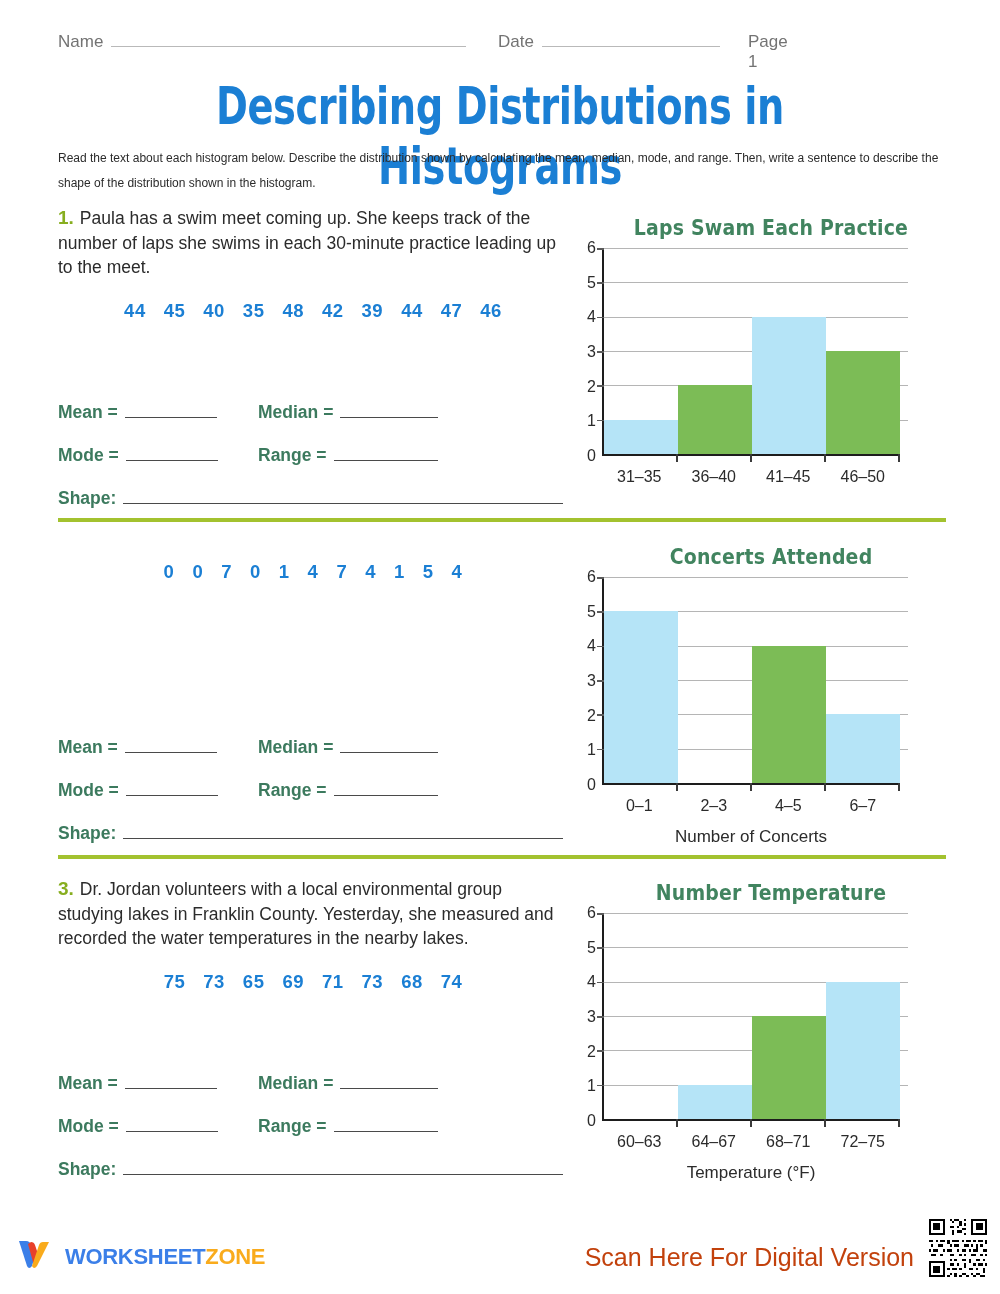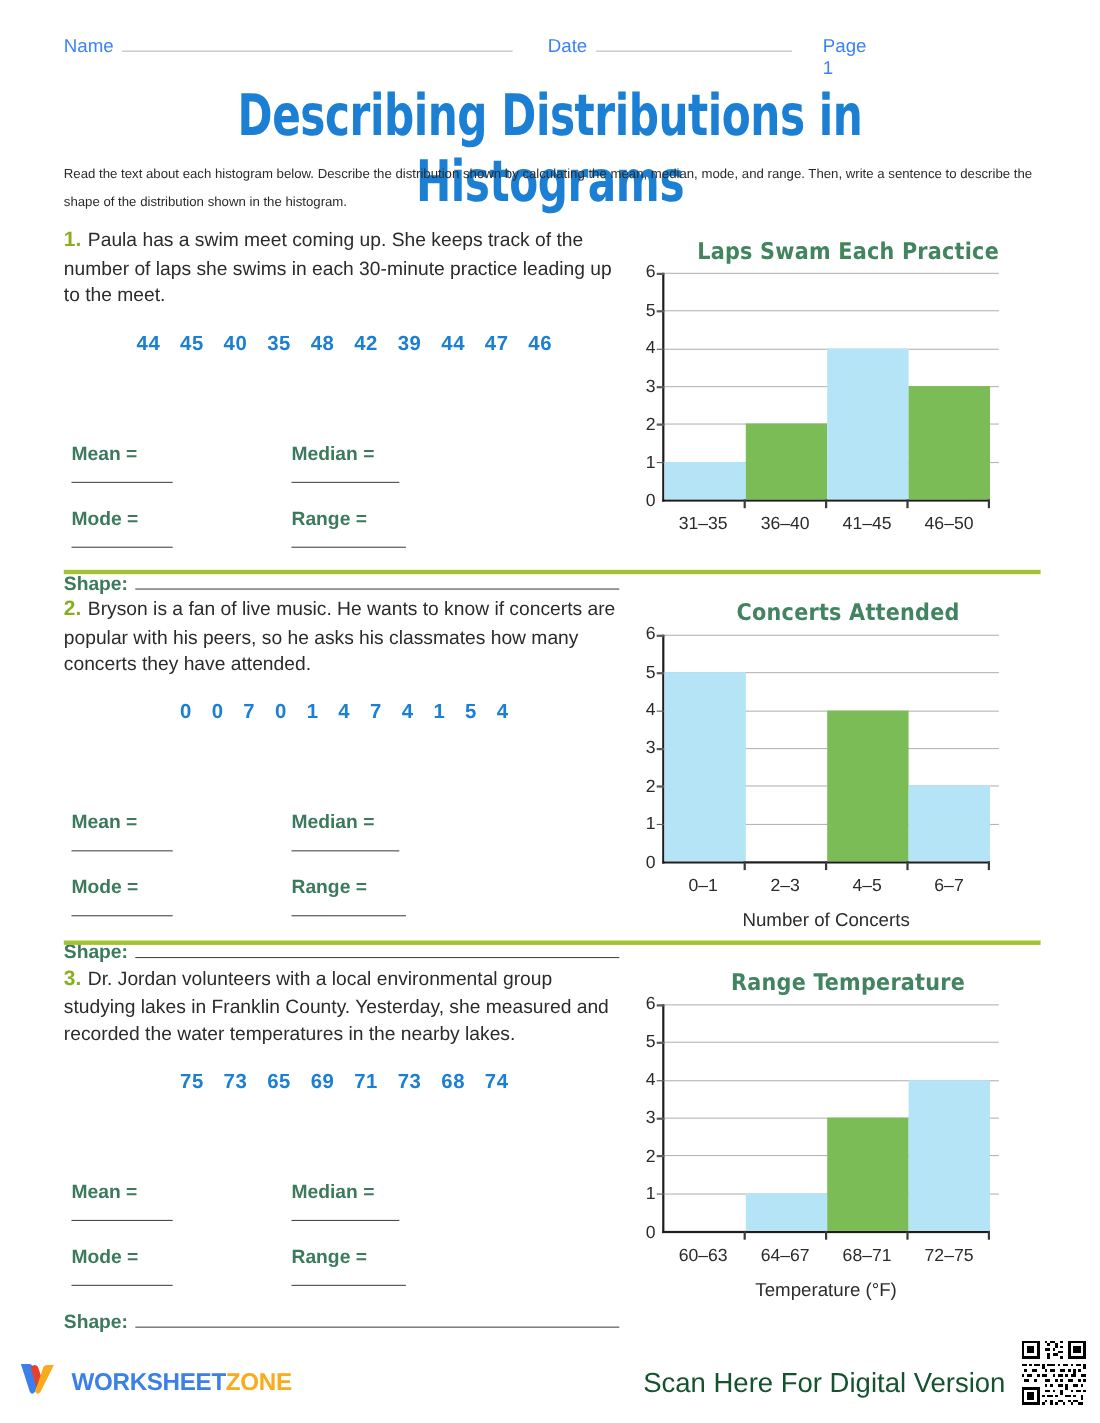--- a/index.html
+++ b/index.html
@@ -8,21 +8,21 @@
     background: #ffffff;
     font-family: "Liberation Sans", sans-serif;
     overflow: hidden;
   }
   .page { position: relative; width: 1000px; height: 1294px; }
 
   
   .header {
     position: absolute; left: 0; top: 32px; width: 792px;
     display: flex; align-items: baseline;
-    font-size: 17px; color: #3b82f6;
+    font-size: 17px; color: #737373;
   }
   .hdr-name { margin-left: 58px; }
   .hdr-line { border-bottom: 1.5px solid #b9b9b9; height: 15px; }
   .name-line { width: 434px; margin-left: 8px; }
   .hdr-date { margin-left: 32px; }
   .date-line { width: 218px; margin-left: 8px; }
   .hdr-page { margin-left: 28px; }
 
   
   .title {
@@ -51,21 +51,21 @@
   .q-text .q-body { color: #2b2b2b; }
   .data-row {
     margin-top: 20px; text-align: center;
     color: #1b7fd4; font-weight: bold; font-size: 18.5px;
     letter-spacing: 0.5px;
   }
   .data-row span { margin: 0 9px; }
 
   .answers { position: absolute; left: 58px; width: 520px; }
   .ans-row { display: flex; margin-bottom: 12px; }
-  .ans-cell { display: flex; align-items: baseline; flex-direction: column; }
+  .ans-cell { display: flex; align-items: baseline; }
   .ans-cell.first { width: 200px; }
   .ans-label {
     color: #3c7a5e; font-weight: bold; font-size: 17.5px;
     white-space: nowrap;
   }
   .ans-blank {
     border-bottom: 1.6px solid #4a4a4a; height: 16px; margin-left: 7px;
   }
   .b-mean   { width: 92px; }
   .b-median { width: 98px; }
@@ -139,21 +139,21 @@
   .footer { position: absolute; left: 0; bottom: 0; width: 1000px; height: 80px; }
   .logo { position: absolute; left: 16px; bottom: 18px; display: flex; align-items: center; margin-top: 40px; }
   .logo-text {
     margin-left: 9px; font-weight: bold; font-size: 22px;
     letter-spacing: -0.3px;
   }
   .lt-blue { color: #3b7fe8; }
   .lt-orange { color: #f9ab1c; }
   .scan-text {
     position: absolute; right: 86px; bottom: 22px;
-    font-size: 25px; color: #14532d;
+    font-size: 25px; color: #c2410c;
   }
   .qr { position: absolute; right: 8px; bottom: 12px; width: 68px; height: 68px; background: #fff; }
 </style>
 </head>
 <body>
 
 <div class="page">
 
   <div class="header">
     <span class="hdr-name">Name</span>
@@ -254,23 +254,20 @@
         <div>41–45</div>
         <div>46–50</div>
       </div>
     </div>
   </div>
 
   <div class="divider" style="top:518px;"></div>
 
   <div class="problem" style="top:541px;">
     <div class="p-left">
-      <div class="q-text">
-        <span class="q-num">2.</span><span class="q-body">Bryson is a fan of live music. He wants to know if concerts are popular with his peers, so he asks his classmates how many concerts they have attended.</span>
-      </div>
       <div class="data-row">
         <span>0</span><span>0</span><span>7</span><span>0</span><span>1</span><span>4</span><span>7</span><span>4</span><span>1</span><span>5</span><span>4</span>
       </div>
     </div>
 
     <div class="answers" style="top:196px;">
       <div class="ans-row">
         <div class="ans-cell first">
           <span class="ans-label">Mean =</span>
           <span class="ans-blank b-mean"></span>
@@ -384,21 +381,21 @@
           <span class="ans-blank b-range"></span>
         </div>
       </div>
       <div class="shape-row" style="margin-top:22px;">
         <span class="ans-label">Shape:</span>
         <span class="ans-blank b-shape"></span>
       </div>
     </div>
 
     <div class="chart-wrap" style="left:576px; top:4px;">
-      <div class="chart-title">Range Temperature</div>
+      <div class="chart-title">Number Temperature</div>
       <div class="chart-body">
         <div class="y-axis">
           <span class="y-tick" style="top:0%">6</span>
           <span class="y-tick" style="top:16.667%">5</span>
           <span class="y-tick" style="top:33.333%">4</span>
           <span class="y-tick" style="top:50%">3</span>
           <span class="y-tick" style="top:66.667%">2</span>
           <span class="y-tick" style="top:83.333%">1</span>
           <span class="y-tick" style="top:100%">0</span>
         </div>

